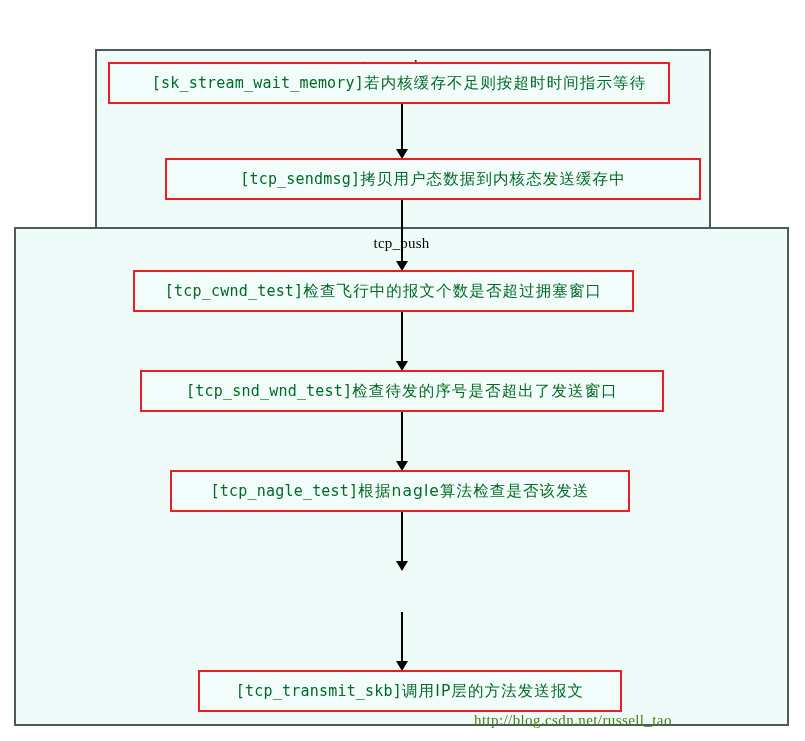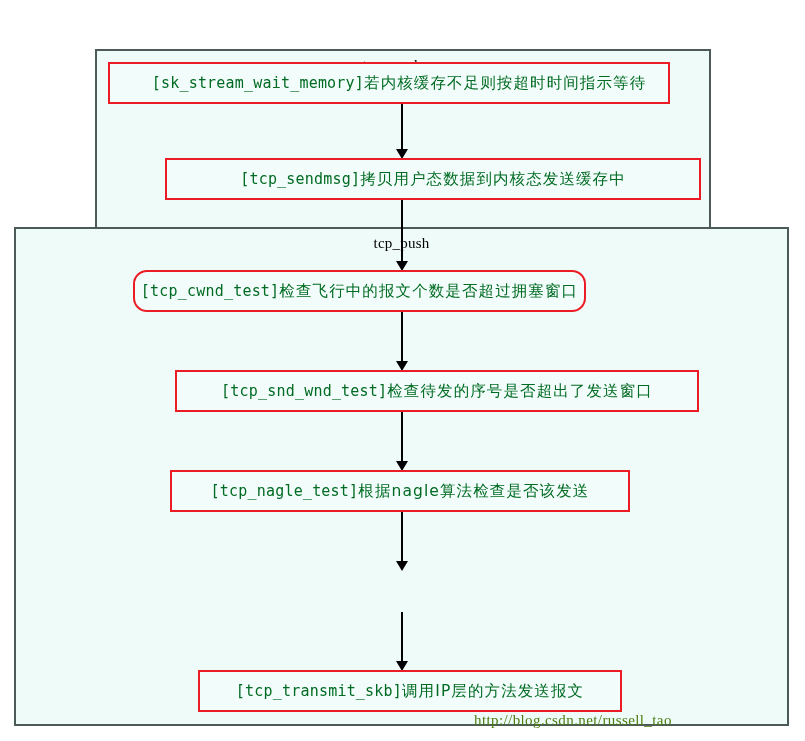--- a/index.html
+++ b/index.html
@@ -77,22 +77,22 @@
   }
   .cn {
     font-family: "DejaVu Sans", sans-serif;
     font-size: 15.5px;
     letter-spacing: 1.1px;
   }
 
   
   #box-sk-stream     { left: 108px; top: 62px;  width: 562px; padding-left: 20px; }
   #box-tcp-sendmsg   { left: 165px; top: 158px; width: 536px; text-align: right; }
-  #box-cwnd-test     { left: 133px; top: 270px; width: 453px; border-radius: 14px; }
-  #box-snd-wnd-test  { left: 140px; top: 370px; width: 524px; margin-left: 35px; }
+  #box-cwnd-test     { left: 133px; top: 270px; width: 501px; }
+  #box-snd-wnd-test  { left: 140px; top: 370px; width: 524px; }
   #box-nagle-test    { left: 170px; top: 470px; width: 460px; }
   #box-window-allows { left: 22px;  top: 570px; width: 760px; }
   #box-transmit-skb  { left: 198px; top: 670px; width: 424px; }
 
   
   .arrow {
     position: absolute;
     left: 401px;
     width: 2px;
     background: #000000;

